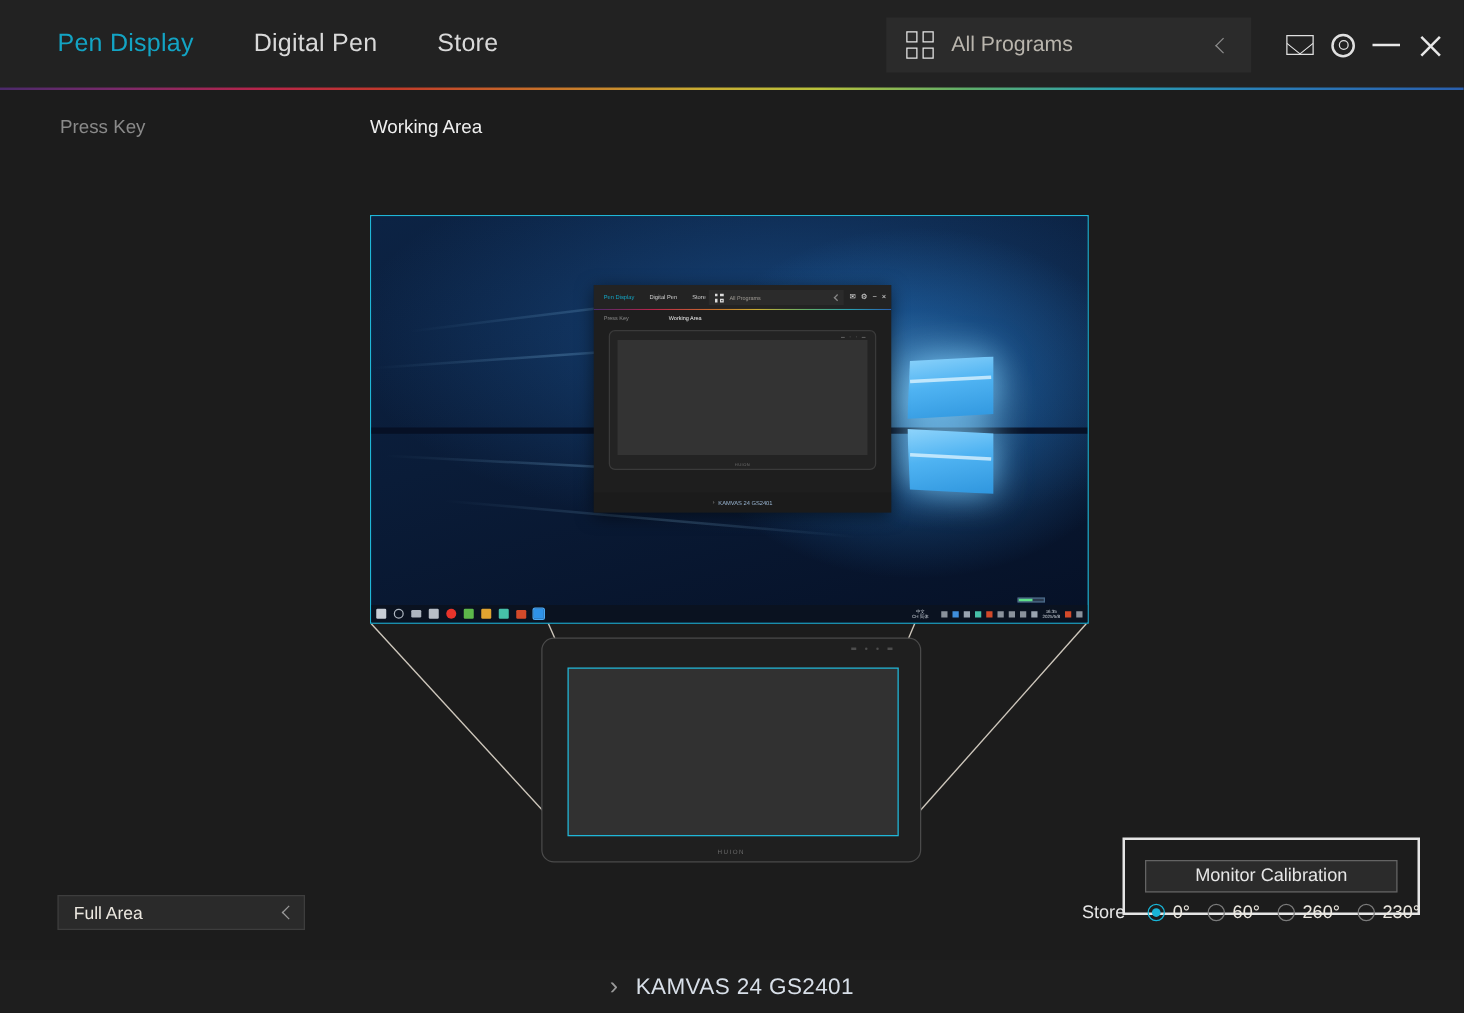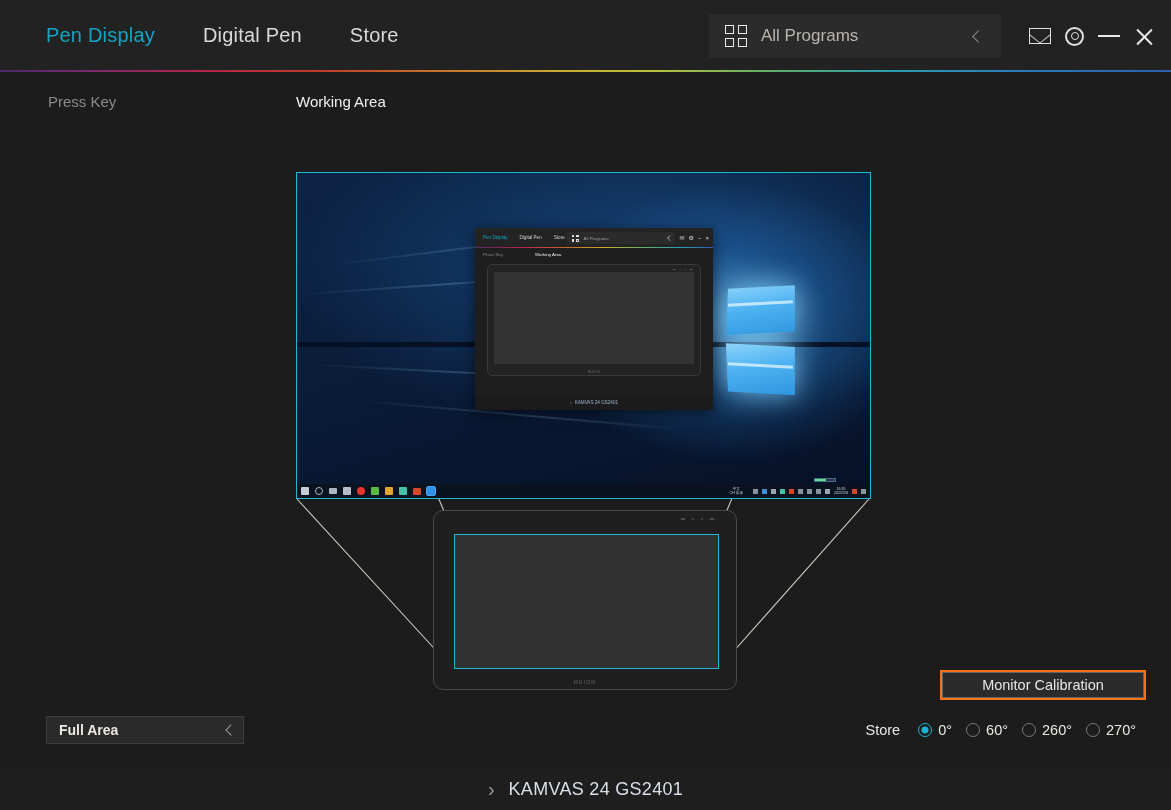--- a/index.html
+++ b/index.html
@@ -384,33 +384,33 @@
     position: absolute;
     left: 46px; top: 716px;
     width: 198px; height: 28px;
     background: #2a2a2a;
     border: 1px solid #3d3d3d;
     display: flex;
     align-items: center;
     padding: 0 8px 0 12px;
     cursor: pointer;
   }
-  .area-select .lbl { flex: 1; font-size: 14px; color: #ece8e0; font-weight: bold; }
+  .area-select .lbl { flex: 1; font-size: 14px; color: #ece8e0; }
   .area-select .cv {
     width: 8px; height: 8px;
     border-left: 1.4px solid #9a9a9a;
     border-bottom: 1.4px solid #9a9a9a;
     transform: rotate(45deg);
   }
 
   .calib-wrap {
     position: absolute;
-    right: 25px; top: 670px;
-    border: 2px solid #f97316;
-    padding: 0;
+    right: 35px; top: 670px;
+    border: 2px solid #e5e5e5;
+    padding: 16px;
   }
   .calib-btn {
     width: 202px; height: 26px;
     background: #2b2b2b;
     border: 1px solid #646464;
     color: #e6e6e6;
     font-size: 14.5px;
     font-family: "Liberation Sans", sans-serif;
     cursor: pointer;
   }
@@ -639,20 +639,20 @@
   <label class="radio-opt">
     <span class="radio-ring"></span>
     <span class="radio-lbl">60°</span>
   </label>
   <label class="radio-opt">
     <span class="radio-ring"></span>
     <span class="radio-lbl">260°</span>
   </label>
   <label class="radio-opt">
     <span class="radio-ring"></span>
-    <span class="radio-lbl">270°</span>
+    <span class="radio-lbl">230°</span>
   </label>
 </div>
 
 <div class="footer">
   <span class="fchev">›</span>
   <span class="fname">KAMVAS 24 GS2401</span>
 </div>
 
 </body></html>

